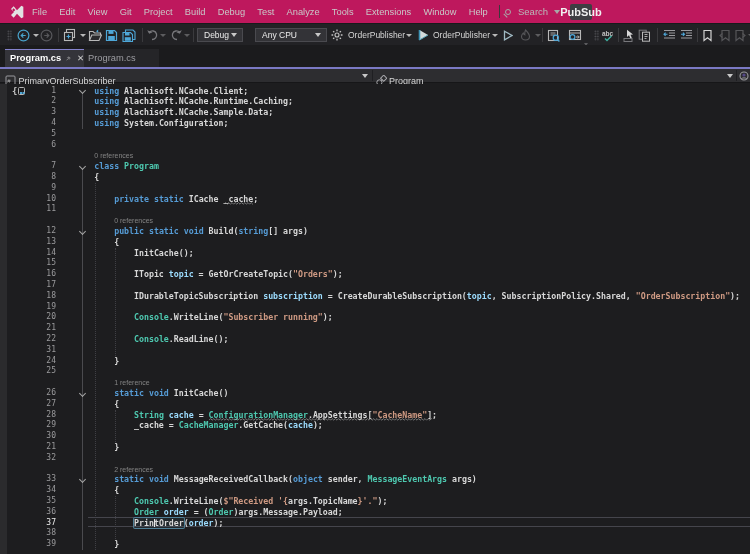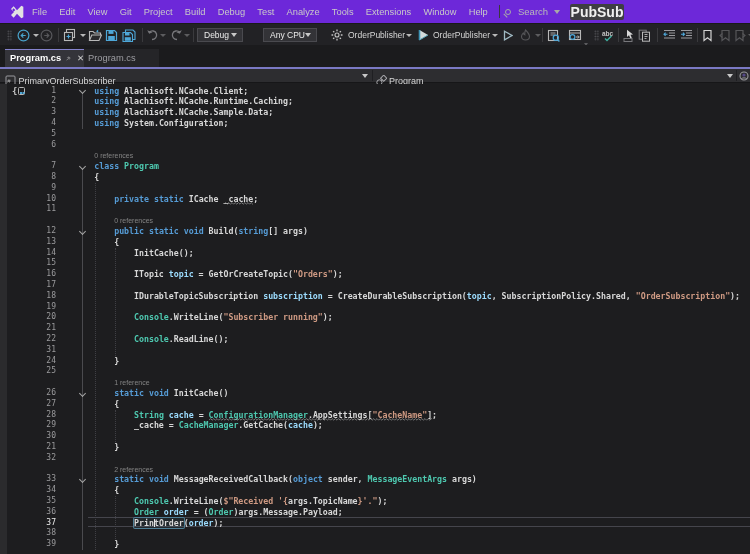--- a/index.html
+++ b/index.html
@@ -1,32 +1,32 @@
 <!DOCTYPE html>
 <html><head>
 <meta charset="utf-8">
 <style>
   html,body{margin:0;padding:0;background:#1d1d1f;}
   *{box-sizing:border-box;}
   .window{position:relative;width:750px;height:554px;overflow:hidden;background:#1d1d1f;
     font-family:"Liberation Sans",sans-serif;-webkit-font-smoothing:antialiased;}
 
   
-  .menubar{position:absolute;left:0;top:0;width:750px;height:23px;background:#6d28d9;}
+  .menubar{position:absolute;left:0;top:0;width:750px;height:23px;background:#be185d;}
   .menubar .logo{position:absolute;left:9px;top:4px;}
   .menu-items{position:absolute;left:26px;top:0;height:23px;display:flex;align-items:center;}
   .menu-item{padding:0 6.1px;font-size:9.3px;color:#c9c9c9;cursor:default;}
   .search-sep{position:absolute;left:499px;top:5px;width:1px;height:13px;background:#3a3a3c;}
   .search-box{position:absolute;left:505px;top:0;height:23px;display:flex;align-items:center;color:#b9b9b9;font-size:9.5px;}
   .mag{width:6px;height:6px;border:1.2px solid #a8a8a8;border-radius:50%;position:relative;display:inline-block;}
   .mag:after{content:"";position:absolute;left:-3.4px;top:5.2px;width:4.5px;height:1.2px;background:#a8a8a8;transform:rotate(45deg);}
   .search-label{margin-left:7px;}
   .chev-dn{display:inline-block;width:0;height:0;border-left:3px solid transparent;border-right:3px solid transparent;border-top:4px solid #a8a8a8;margin-left:6px;}
-  .sol-badge{position:absolute;left:570px;top:3.5px;width:54px;height:16px;background:#3e3e42;border-radius:2px;
-    color:#f0f0f0;font-size:14px;font-weight:bold;display:flex;align-items:center;justify-content:center;}
+  .sol-badge{position:absolute;left:570px;top:3.5px;width:22px;height:16px;background:#3e3e42;border-radius:2px;
+    color:#f0f0f0;font-size:11px;font-weight:bold;display:flex;align-items:center;justify-content:center;}
 
   
   .toolbar{position:absolute;left:0;top:23px;width:750px;height:22px;background:#222225;border-top:1px solid #19191b;}
   .tb{position:absolute;top:0;height:22px;display:flex;align-items:center;}
   .tbsep{position:absolute;top:4px;width:1px;height:14px;background:#3a3a3d;}
   .grip{position:absolute;top:6px;width:5px;height:11px;
     background-image:radial-gradient(#55555a 0.8px, transparent 0.9px);background-size:2.6px 2.6px;}
   .combo{position:absolute;top:3.5px;height:14px;background:#333337;border:1px solid #4a4a4f;color:#ececec;
     font-size:8.5px;display:flex;align-items:center;padding-left:6px;}
   .combo .chev-dn{position:absolute;right:5px;border-top-color:#c8c8c8;margin-left:0;}
@@ -185,21 +185,21 @@
     </div>
     <div class="tb" style="left:183.5px">
         <span class="dd dim"></span>
       </div>
     <div class="tbsep" style="left:193px"></div>
 
     <div class="combo" style="left:197px;width:46px">
       <span>Debug</span>
       <span class="chev-dn"></span>
     </div>
-    <div class="combo" style="left:263px;width:54px">
+    <div class="combo" style="left:255px;width:72px">
       <span>Any CPU</span>
       <span class="chev-dn"></span>
     </div>
 
     <div class="tb" style="left:331px">
       <svg width="12" height="12" viewBox="0 0 12 12">
           <circle cx="6" cy="6" r="2" fill="none" stroke="#c2c2c2" stroke-width="1.1"></circle>
           <g stroke="#c2c2c2" stroke-width="1.3">
             <path d="M6 0.5 V2.2 M6 9.8 V11.5 M0.5 6 H2.2 M9.8 6 H11.5 M2.1 2.1 L3.3 3.3 M8.7 8.7 L9.9 9.9 M9.9 2.1 L8.7 3.3 M3.3 8.7 L2.1 9.9"></path>
           </g>

